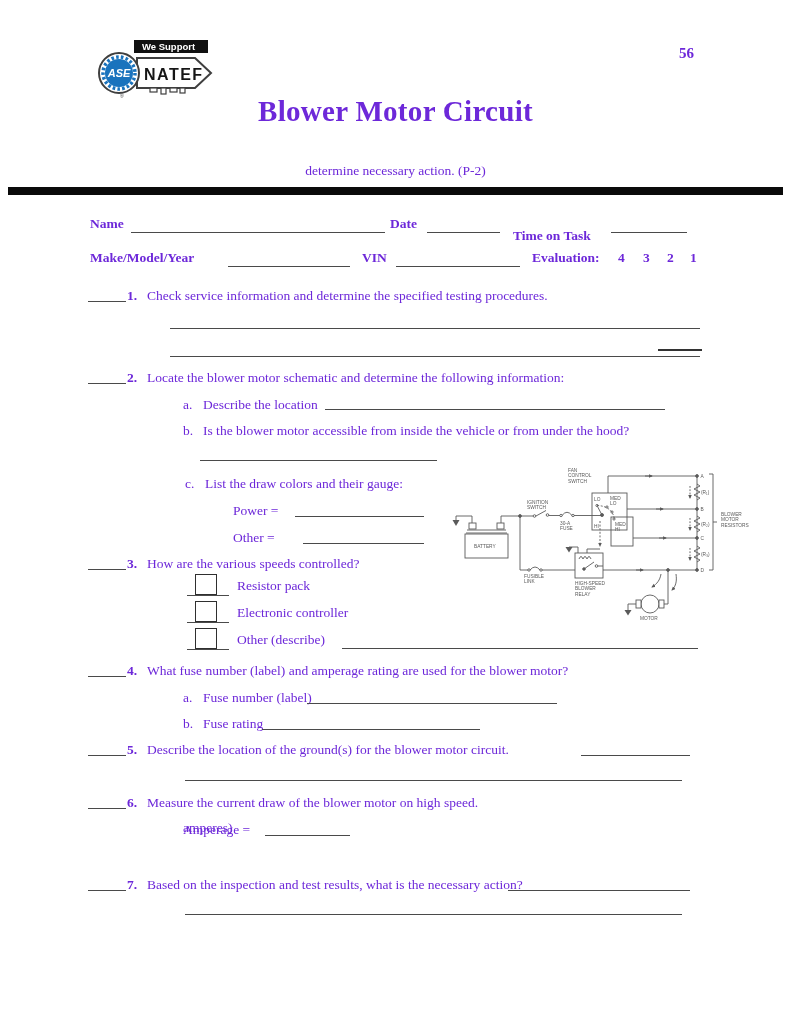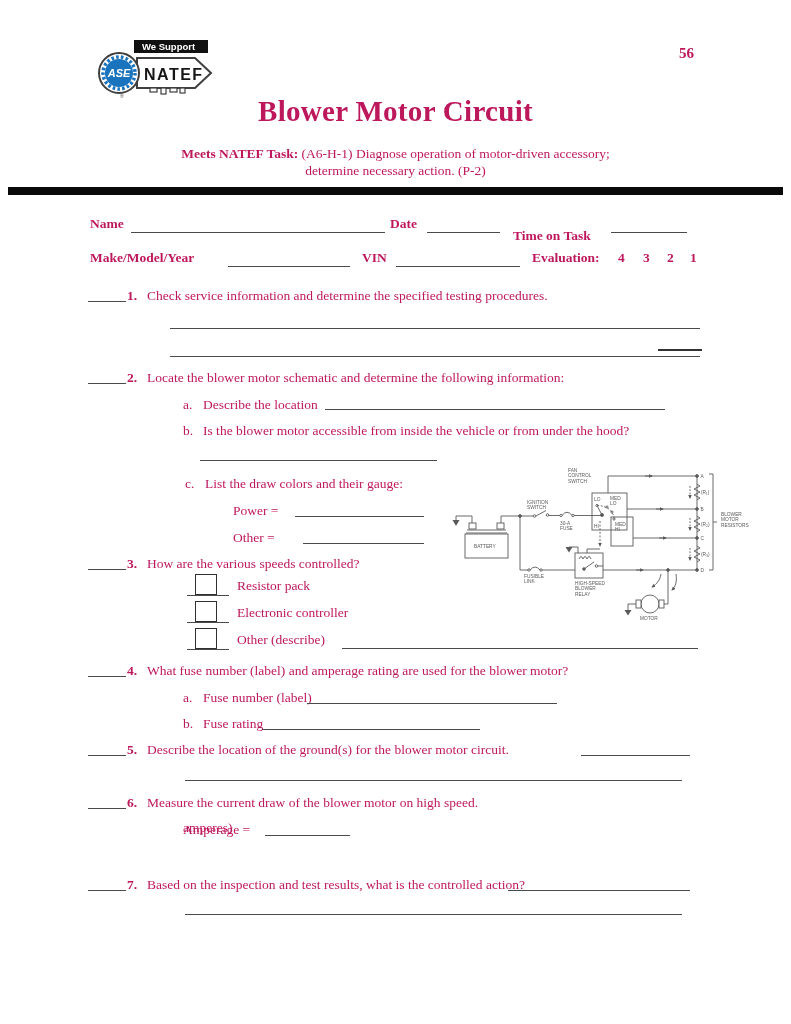--- a/index.html
+++ b/index.html
@@ -1,18 +1,18 @@
 <!DOCTYPE html>
 <html><head>
 <meta charset="utf-8">
 <style>
   html,body{margin:0;padding:0;background:#ffffff;}
   .sheet{position:relative;width:791px;height:1024px;background:#fff;
          font-family:"Liberation Serif",serif;color:#151515;overflow:hidden;}
-  .t{position:absolute;font-size:13.5px;line-height:15px;white-space:nowrap;color:#be185d;}
+  .t{position:absolute;font-size:13.5px;line-height:15px;white-space:nowrap;color:#6d28d9;}
   .b{font-weight:700;}
   .ul{position:absolute;height:0;border-bottom:1.4px solid #4a4a4a;}
   .cb{position:absolute;width:20px;height:19px;border:1.6px solid #2f2f2f;background:#fff;}
   .center{left:0;width:791px;text-align:center;font-family:Liberation Serif, serif;}
   .title{font-size:29px;font-weight:700;letter-spacing:.3px;}
   .rule{position:absolute;background:#0a0a0a;}
   .pagenum{font-size:15px;font-weight:700;}
   svg text{font-family:"Liberation Sans",sans-serif;}
 </style>
 </head>
@@ -34,24 +34,20 @@
     </g>
     <text x="21" y="37" text-anchor="middle" font-size="11" font-weight="bold" font-style="italic" fill="#fff">ASE</text>
     <text x="44" y="10" font-size="9.5" font-weight="bold" fill="#fff">We Support</text>
     <text x="46" y="40" font-size="16" font-weight="bold" letter-spacing="1.5" fill="#161616">NATEF</text>
     <text x="22" y="58" font-size="5" fill="#444">®</text>
   </svg>
 
   <div class="t pagenum" style="left:679px;top:46px">56</div>
 
   <div class="t center title" style="top:104px">Blower Motor Circuit</div>
-  <div class="t center" style="top:146px">
-    <span class="b">Meets NATEF Task:</span>
-    <span>(A6-H-1)  Diagnose operation of motor-driven accessory;</span>
-  </div>
   <div class="t center" style="top:163px">determine necessary action. (P-2)</div>
 
   <div class="rule" style="left:8px;top:187px;width:775px;height:8px"></div>
 
   <div class="t b" style="left:90px;top:216px">Name</div>
   <div class="ul" style="left:131px;top:232px;width:254px"></div>
   <div class="t b" style="left:390px;top:216px">Date</div>
   <div class="ul" style="left:427px;top:232px;width:73px"></div>
   <div class="t b" style="left:513px;top:228px">Time on Task</div>
   <div class="ul" style="left:611px;top:232px;width:76px"></div>
@@ -130,21 +126,21 @@
 
   <div class="ul" style="left:88px;top:808px;width:38px"></div>
   <div class="t b" style="left:127px;top:795px">6.</div>
   <div class="t" style="left:147px;top:795px">Measure the current draw of the blower motor on high speed.</div>
   <div class="t" style="left:183px;top:822px">Amperage =</div>
   <div class="ul" style="left:265px;top:835px;width:85px"></div>
   <div class="t" style="left:183px;top:820px">amperes)</div>
 
   <div class="ul" style="left:88px;top:890px;width:38px"></div>
   <div class="t b" style="left:127px;top:877px">7.</div>
-  <div class="t" style="left:147px;top:877px">Based on the inspection and test results, what is the controlled action?</div>
+  <div class="t" style="left:147px;top:877px">Based on the inspection and test results, what is the necessary action?</div>
   <div class="ul" style="left:508px;top:890px;width:182px"></div>
   <div class="ul" style="left:185px;top:914px;width:497px"></div>
 
   <svg style="position:absolute;left:440px;top:458px" width="310" height="172" viewBox="0 0 310 172">
     <defs>
       <marker id="ah" markerWidth="5" markerHeight="5" refX="3.5" refY="2" orient="auto">
         <path d="M0,0 L4.5,2 L0,4 Z" fill="#5a5a5a"></path>
       </marker>
     </defs>
     <g stroke="#5a5a5a" stroke-width="0.9" fill="none">

